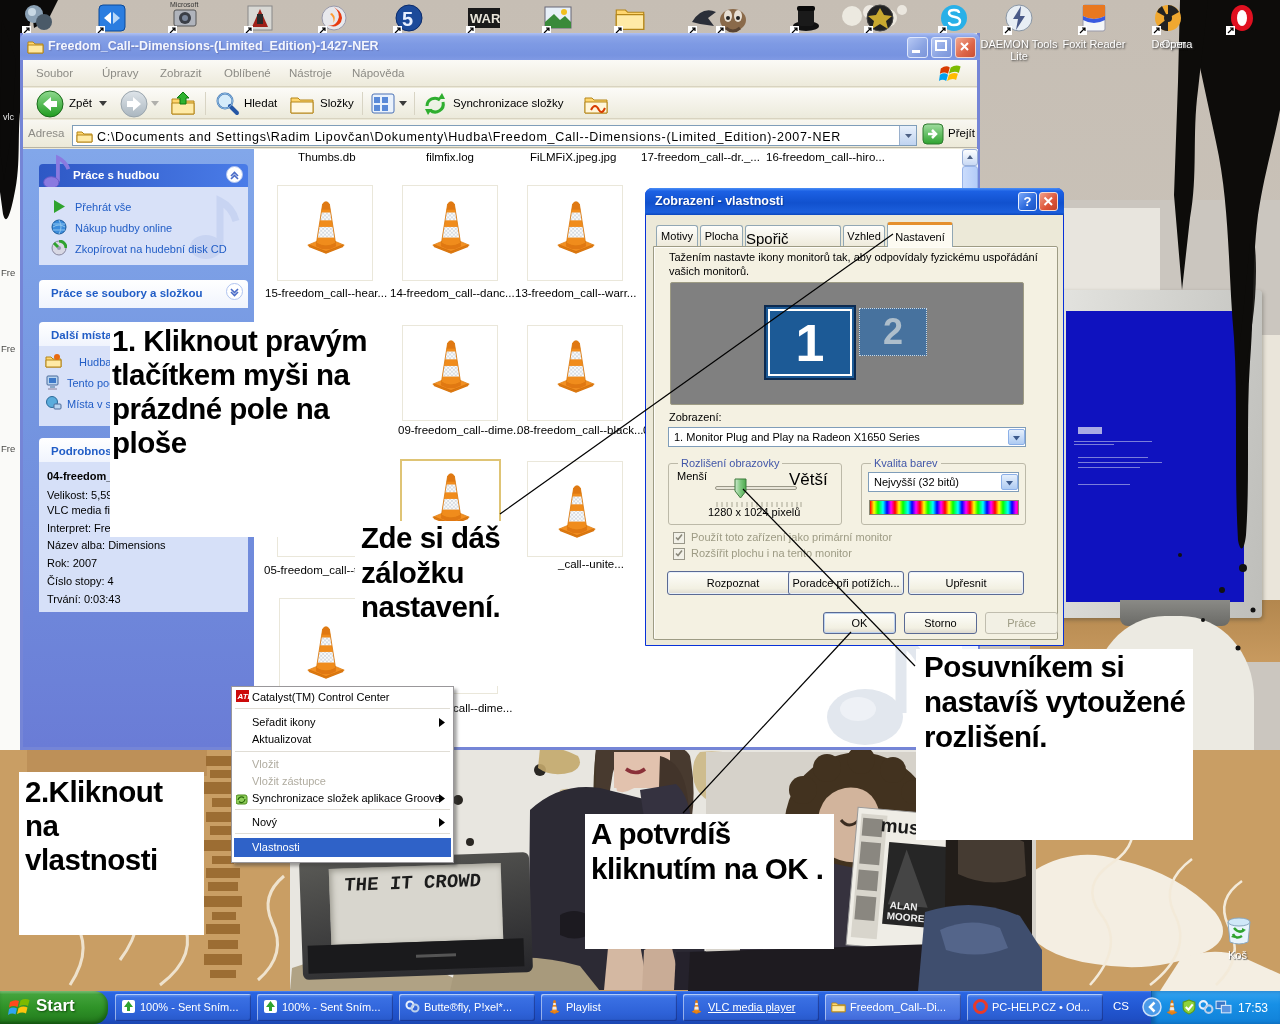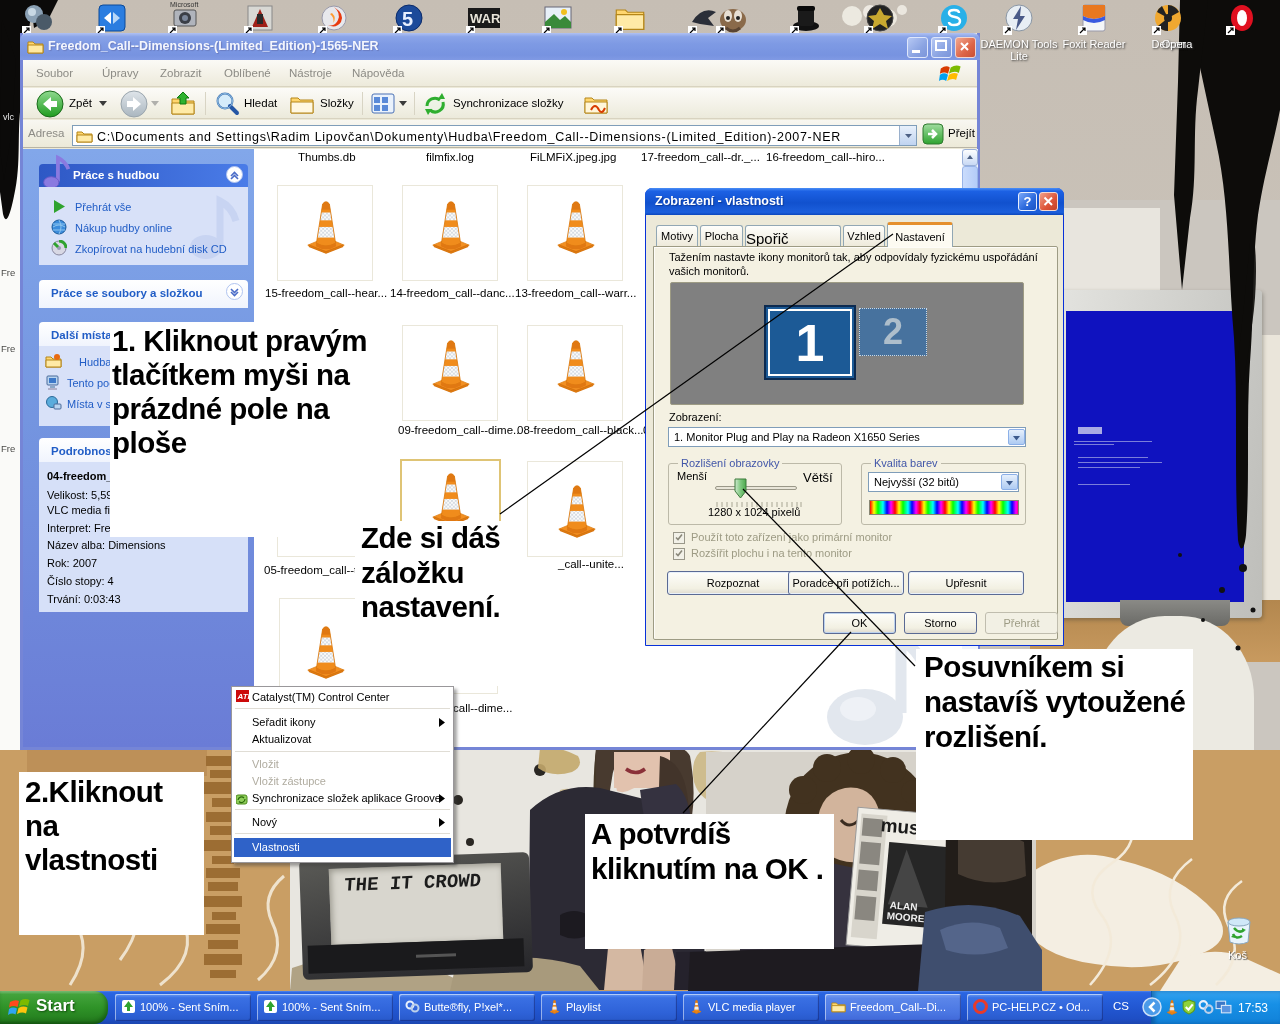--- a/index.html
+++ b/index.html
@@ -354,21 +354,21 @@
   <div class="abs" style="left:1130px;top:38px;width:78px;text-align:center;font-size:11px;color:#fff;text-shadow:1px 1px 2px #333;">Defcon</div>
   <div class="abs" style="left:1138px;top:38px;width:78px;text-align:center;font-size:11px;color:#fff;text-shadow:1px 1px 2px #333;">Opera</div>
 </div>
 
 <div class="abs" id="exp" style="left:20px;top:33px;width:960px;height:717px;background:#ece9d8;border:3px solid #7585d6;border-top:0;"></div>
 <div class="abs" id="exp-title" style="left:20px;top:33px;width:960px;height:27px;border-radius:7px 7px 0 0;background:linear-gradient(180deg,#b0c1f2 0%,#8aa4e8 14%,#7e9ae4 40%,#7793e0 82%,#809ae4 100%);">
   <svg class="abs" style="left:7px;top:5px" width="17" height="17" viewBox="0 0 17 17">
       <path d="M1,4 L6,4 L8,6 L16,6 L16,15 L1,15 Z" fill="#ffd66e" stroke="#b58618" stroke-width="1"></path>
       <path d="M1,7 L16,7 L16,15 L1,15Z" fill="#ffe9a2" stroke="#b58618" stroke-width="1"></path>
     </svg>
-  <span class="abs" style="left:28px;top:6px;font-size:12.5px;font-weight:bold;color:#f4f6fd;text-shadow:1px 1px 1px #6a7cc0;">Freedom_Call--Dimensions-(Limited_Edition)-1565-NER</span>
+  <span class="abs" style="left:28px;top:6px;font-size:12.5px;font-weight:bold;color:#f4f6fd;text-shadow:1px 1px 1px #6a7cc0;">Freedom_Call--Dimensions-(Limited_Edition)-1427-NER</span>
 
   <div class="abs" style="left:887px;top:4px;width:21px;height:21px;border-radius:3px;border:1px solid #dfe7fb;background:linear-gradient(135deg,#b6c8f4,#8ba4e2 60%,#7b95da);"><svg width="19" height="19">
         <rect x="4" y="12" width="8" height="3" fill="#fff"></rect>
       </svg></div>
   <div class="abs" style="left:911px;top:4px;width:21px;height:21px;border-radius:3px;border:1px solid #dfe7fb;background:linear-gradient(135deg,#b6c8f4,#8ba4e2 60%,#7b95da);"><svg width="19" height="19">
         <rect x="4" y="3" width="10" height="9" fill="none" stroke="#fff" stroke-width="2"></rect>
       </svg></div>
   <div class="abs" style="left:935px;top:4px;width:21px;height:21px;border-radius:3px;border:1px solid #f0d4ce;background:linear-gradient(135deg,#f2a88f,#dd6547 60%,#c94f34);"><svg width="19" height="19">
         <path d="M5,5 L12,12 M12,5 L5,12" stroke="#fff" stroke-width="2"></path>
       </svg></div>
@@ -707,21 +707,21 @@
   <div class="abs" style="left:22px;top:238px;width:358px;height:20px;background:#fff;border:1px solid #7f9db9;">
     <span class="abs" style="left:5px;top:3px;font-size:11px;">1. Monitor Plug and Play na Radeon X1650 Series</span>
     <div class="abs" style="left:339px;top:1px;width:17px;height:16px;border-radius:2px;background:linear-gradient(180deg,#e6f0fc,#aecbf2);border:1px solid #8cb0e8;"><svg width="15" height="16">
           <path d="M4,6 L11,6 L7.5,10.5Z" fill="#3c5a8c"></path>
         </svg></div>
   </div>
 
   <div class="abs" style="left:22px;top:274px;width:174px;height:62px;border:1px solid #bcb9a8;border-radius:3px;"></div>
   <span class="abs" style="left:32px;top:268px;font-size:11px;color:#4156a8;background:#f4f1e2;padding:0 3px;">Rozlišení obrazovky</span>
   <span class="abs" style="left:31px;top:281px;font-size:11px;">Menší</span>
-  <span class="abs" style="left:157px;top:281px;font-size:13px;">Větší</span>
+  <span class="abs" style="left:143px;top:281px;font-size:17px;">Větší</span>
   <div class="abs" style="left:69px;top:297px;width:82px;height:4px;background:#e8e5d8;border:1px solid #9a9888;border-radius:2px;"></div>
   <svg class="abs" style="left:88px;top:289px" width="13" height="22" viewBox="0 0 13 22">
       <path d="M1,1 L12,1 L12,13 L6.5,20 L1,13 Z" fill="url(#gthumb)" stroke="#3c7a3c"></path>
       <defs>
         <linearGradient id="gthumb" x1="0" y1="0" x2="1" y2="0">
           <stop offset="0" stop-color="#cfeacf"></stop>
           <stop offset=".5" stop-color="#7fc87f"></stop>
           <stop offset="1" stop-color="#4caa4c"></stop>
         </linearGradient>
       </defs>
@@ -772,21 +772,21 @@
       </svg>
     </div>
   <span class="abs" style="left:45px;top:358px;font-size:11px;color:#9d9b84;">Rozšířit plochu i na tento monitor</span>
 
   <div class="abs" style="left:21px;top:382px;width:132px;height:24px;background:linear-gradient(180deg,#fefefb,#f2f0e2 75%,#dedad0);border:1px solid #5a6a94;border-radius:3px;font-size:11px;text-align:center;line-height:22px;box-shadow:inset 0 0 0 1px #e8f0fa;">Rozpoznat</div>
   <div class="abs" style="left:142px;top:382px;width:116px;height:24px;background:linear-gradient(180deg,#fefefb,#f2f0e2 75%,#dedad0);border:1px solid #5a6a94;border-radius:3px;font-size:11px;text-align:center;line-height:22px;box-shadow:inset 0 0 0 1px #e8f0fa;">Poradce při potížích...</div>
   <div class="abs" style="left:262px;top:382px;width:116px;height:24px;background:linear-gradient(180deg,#fefefb,#f2f0e2 75%,#dedad0);border:1px solid #5a6a94;border-radius:3px;font-size:11px;text-align:center;line-height:22px;box-shadow:inset 0 0 0 1px #e8f0fa;">Upřesnit</div>
 
   <div class="abs" style="left:177px;top:423px;width:73px;height:22px;background:linear-gradient(180deg,#fefefb,#f2f0e2 75%,#dedad0);border:1px solid #5a6a94;border-radius:3px;font-size:11px;text-align:center;line-height:20px;box-shadow:inset 0 0 0 1px #bcd2ee;">OK</div>
   <div class="abs" style="left:258px;top:423px;width:73px;height:22px;background:linear-gradient(180deg,#fefefb,#f2f0e2 75%,#dedad0);border:1px solid #5a6a94;border-radius:3px;font-size:11px;text-align:center;line-height:20px;">Storno</div>
-  <div class="abs" style="left:339px;top:423px;width:73px;height:22px;background:#f2f0e4;border:1px solid #c0bdae;border-radius:3px;font-size:11px;text-align:center;line-height:20px;color:#9d9b84;">Přehrát</div>
+  <div class="abs" style="left:339px;top:423px;width:73px;height:22px;background:#f2f0e4;border:1px solid #c0bdae;border-radius:3px;font-size:11px;text-align:center;line-height:20px;color:#9d9b84;">Práce</div>
 </div>
 
 <div class="abs" id="cmenu" style="left:231px;top:686px;width:223px;height:177px;background:#fff;border:1px solid #99979a;box-shadow:3px 3px 3px rgba(60,60,60,.45);font-size:11px;">
   <svg class="abs" style="left:4px;top:3px" width="13" height="12">
       <rect x="0" y="0" width="13" height="12" fill="#cc0a0a"></rect>
       <text x="1.5" y="9" font-size="8" font-weight="bold" fill="#fff" font-style="italic">ATI</text>
     </svg>
   <span class="abs" style="left:20px;top:4px;">Catalyst(TM) Control Center</span>
   <div class="abs" style="left:3px;top:21px;width:215px;height:1px;background:#e0ddd5;"></div>
   <span class="abs" style="left:20px;top:29px;">Seřadit ikony</span>
@@ -865,21 +865,21 @@
         <rect x="1" y="1" width="13" height="13" rx="2" fill="#fff"></rect>
         <path d="M7.5,2 L12,8 L9,8 L9,12 L6,12 L6,8 L3,8Z" fill="#2fa32f"></path>
       </svg><span>100% - Sent Sním...</span></div>
   <div class="taskbtn" style="left:399px;"><svg class="tic" width="15" height="15" viewBox="0 0 15 15">
         <circle cx="5" cy="6" r="3.5" fill="none" stroke="#e8f0fc" stroke-width="2"></circle>
         <circle cx="10" cy="9" r="3.5" fill="none" stroke="#bcd0ea" stroke-width="2"></circle>
       </svg><span>Butte®fly, P!xel*...</span></div>
   <div class="taskbtn" style="left:541px;"><svg class="tic" width="15" height="15" viewBox="0 0 48 60">
         <use href="#vlccone"></use>
       </svg><span>Playlist</span></div>
-  <div class="taskbtn" style="left:683px;"><svg class="tic" width="15" height="15" viewBox="0 0 48 60">
+  <div class="taskbtn" style="left:683px;text-decoration:underline;"><svg class="tic" width="15" height="15" viewBox="0 0 48 60">
         <use href="#vlccone"></use>
       </svg><span>VLC media player</span></div>
   <div class="taskbtn" style="left:825px;background:linear-gradient(180deg,#7aa0f2 0%,#5b86ea 16%,#4a76e2 70%,#4068d8 100%);"><svg class="tic" width="15" height="15" viewBox="0 0 17 16">
         <path d="M1,4 L6,4 L8,6 L16,6 L16,14 L1,14Z" fill="#ffd66e" stroke="#b58618"></path>
         <path d="M1,7 L16,7 L16,14 L1,14Z" fill="#ffeaa6" stroke="#b58618"></path>
       </svg><span>Freedom_Call--Di...</span></div>
   <div class="taskbtn" style="left:967px;"><svg class="tic" width="15" height="15" viewBox="0 0 15 15">
         <circle cx="7.5" cy="7.5" r="6" fill="none" stroke="#e83a2a" stroke-width="3"></circle>
       </svg><span>PC-HELP.CZ • Od...</span></div>
 

